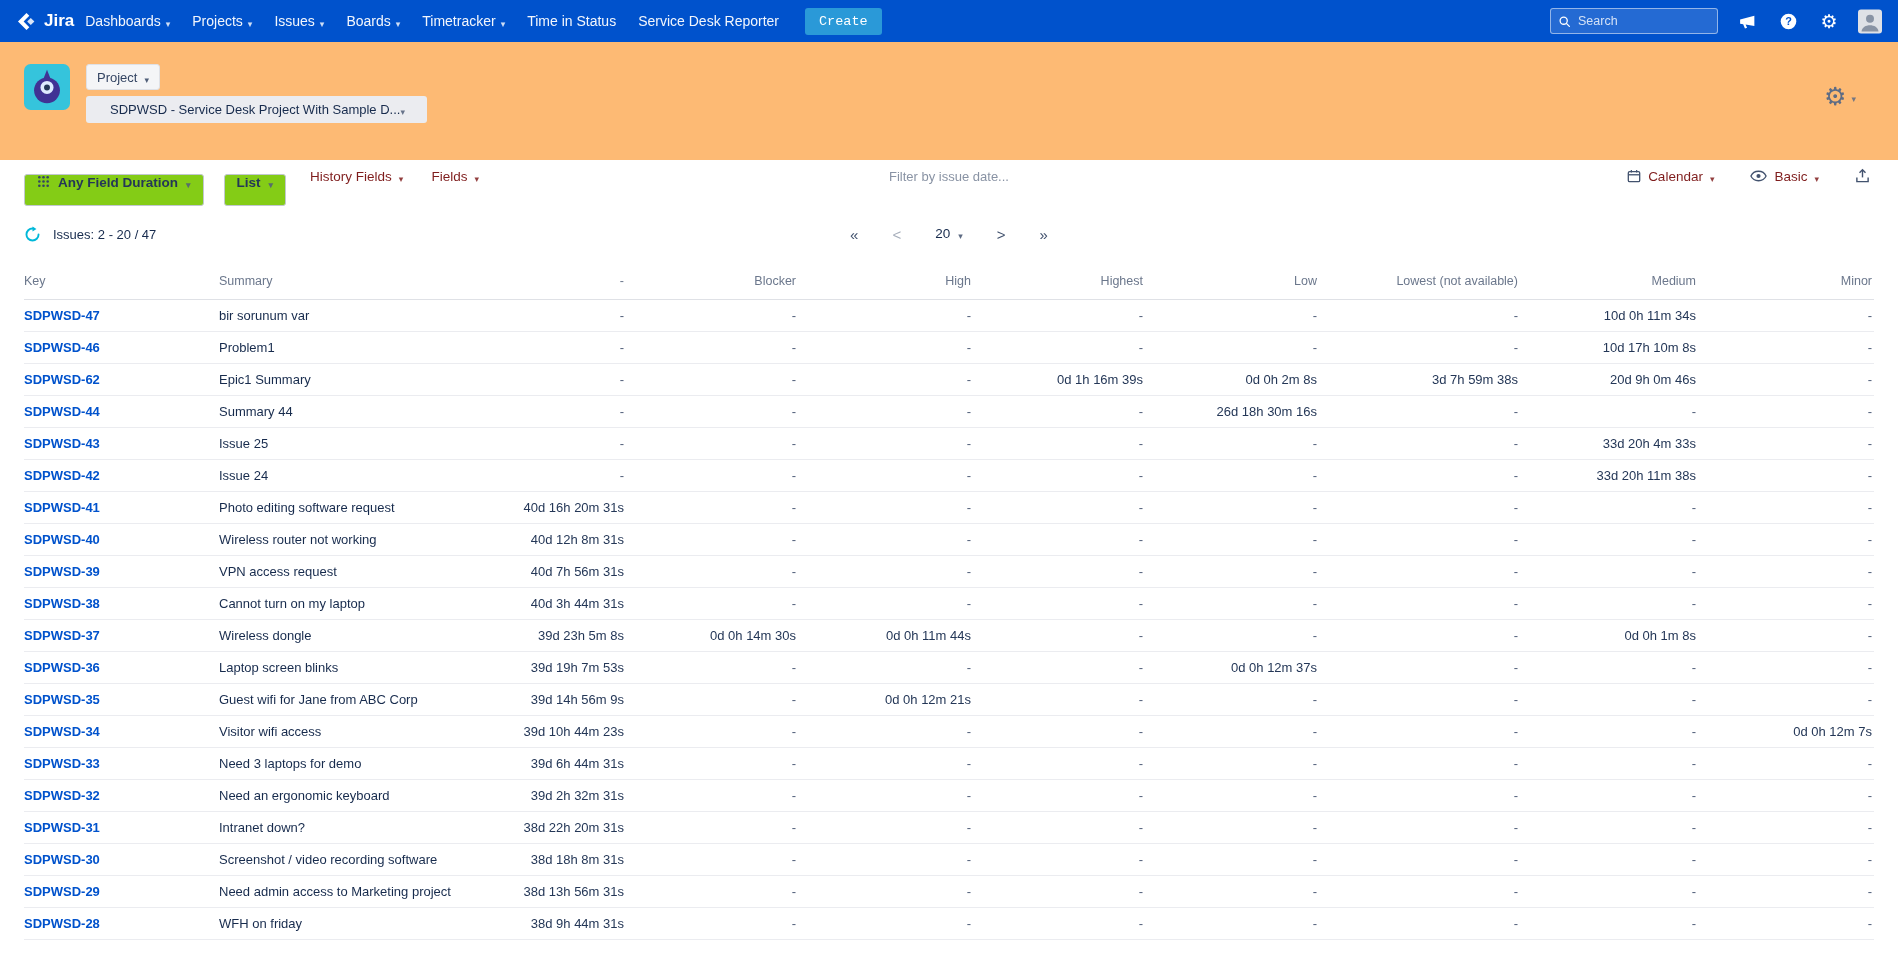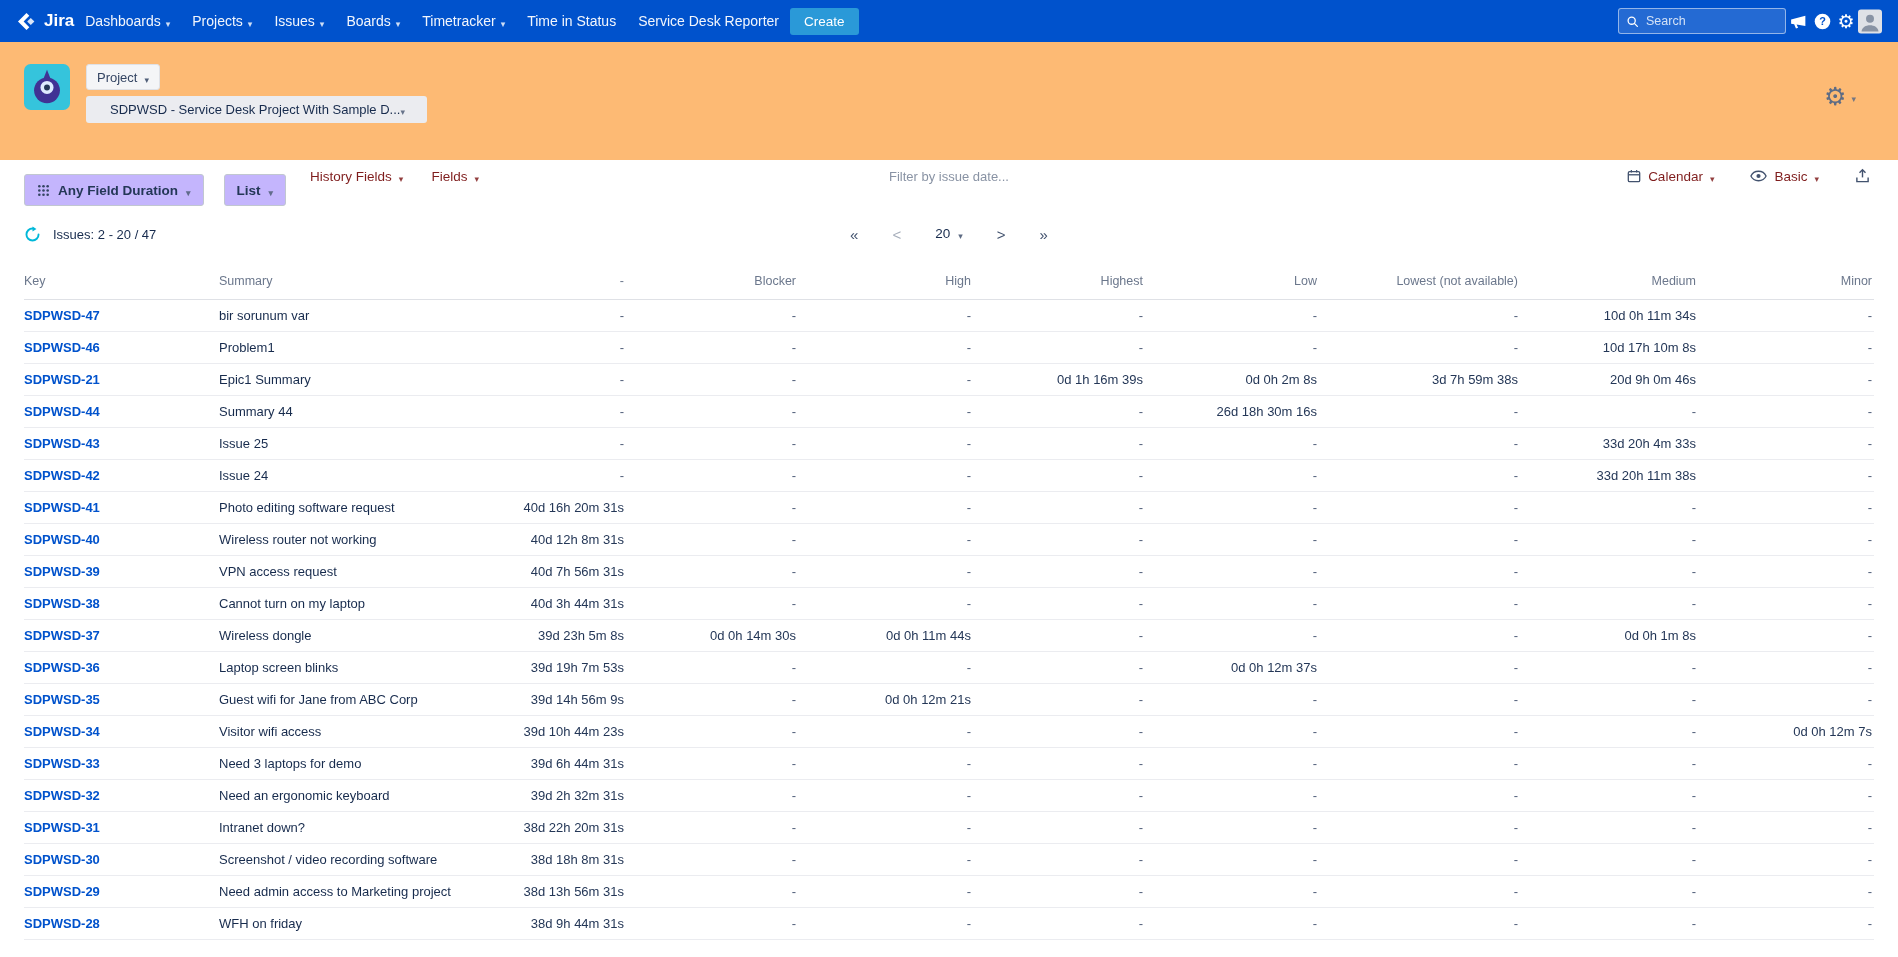--- a/index.html
+++ b/index.html
@@ -12,22 +12,22 @@
   html,body{background:#fff;}
   body{font-family:"Liberation Sans",sans-serif;width:1898px;height:957px;overflow:hidden;color:#172B4D;}
   .page{width:1898px;height:957px;position:relative;background:#fff;}
 
   
   .topnav{height:42px;background:var(--navbar);display:flex;align-items:center;padding:0 16px;color:#fff;}
   .brand{display:flex;align-items:center;gap:7px;font-size:17px;font-weight:700;color:#fff;background:none;border:none;cursor:pointer;}
   .topnav-menu{display:flex;align-items:center;height:100%;}
   .nav-item{background:none;border:none;color:rgba(255,255,255,.95);font-size:14px;padding:4px 11px;height:56px;display:inline-flex;align-items:center;gap:5px;cursor:pointer;font-family:inherit;}
   .chev::after{content:"▾";font-size:9px;opacity:.85;display:inline-block;transform:translateY(.5px);}
-  .create-btn{margin-left:0;background:var(--create);color:#fff;border:none;border-radius:3px;height:27px;padding:0 14px;font-size:13.5px;font-family:Liberation Sans, sans-serif;cursor:pointer;}
-  .nav-right{margin-left:auto;display:flex;align-items:center;}
+  .create-btn{margin-left:15px;background:var(--create);color:#fff;border:none;border-radius:3px;height:27px;padding:0 14px;font-size:13.5px;font-family:Liberation Mono, monospace;cursor:pointer;}
+  .nav-right{margin-left:auto;display:flex;align-items:center;gap:17px;}
   .search-wrap{position:relative;}
   .search-wrap svg{position:absolute;left:8px;top:7px;}
   .search-input{width:168px;height:26px;background:rgba(255,255,255,.14);border:1px solid rgba(255,255,255,.5);border-radius:3px;color:#fff;padding:0 8px 0 27px;font-size:12.5px;font-family:inherit;}
   .search-input::placeholder{color:rgba(255,255,255,.8);}
   .icon-btn{background:none;border:none;color:#fff;display:inline-flex;align-items:center;justify-content:center;cursor:pointer;width:24px;height:24px;}
   .gear-glyph{font-size:19px;line-height:1;color:#fff;}
 
   
   .project-header{display:flex;align-items:flex-start;padding:22px 24px 0;height:118px;position:relative;background:#fdba74;}
   .project-avatar{flex:0 0 auto;}
@@ -36,21 +36,21 @@
   .project-select-btn{height:27px;width:341px;background:#EBECF0;border:none;border-radius:3px;padding:0 24px;font-size:13px;color:#172B4D;display:flex;justify-content:space-between;align-items:center;font-family:inherit;cursor:pointer;white-space:nowrap;}
   .project-select-btn .chev{color:#505F79;}
   .header-gear{position:absolute;right:42px;top:42px;display:flex;align-items:center;gap:5px;color:#5E6C84;background:none;border:none;cursor:pointer;}
   .header-gear .gear-big{font-size:25px;line-height:1;color:#5E6C84;}
   .header-gear .chev{color:#5E6C84;}
 
   
   .toolbar{display:flex;align-items:center;padding:0 24px;position:relative;height:32px;}
   .tb-left{display:flex;align-items:center;gap:20px;}
   .tb-right{margin-left:auto;display:flex;align-items:center;gap:28px;}
-  .btn{height:32px;border:1px solid #C1C7D0;background:#c4b5fd;border-radius:3px;padding:0 12px;font-size:13.5px;font-weight:700;color:#243757;display:inline-flex;align-items:center;gap:8px;font-family:inherit;cursor:pointer;margin-top:28px;}
+  .btn{height:32px;border:1px solid #C1C7D0;background:#84cc16;border-radius:3px;padding:0 12px;font-size:13.5px;font-weight:700;color:#243757;display:inline-flex;align-items:flex-start;gap:8px;font-family:inherit;cursor:pointer;margin-top:28px;}
   .btn .chev{color:#505F79;}
   .text-btn{border:none;background:none;font-weight:400;color:#7f1d1d;font-size:13.5px;display:inline-flex;align-items:center;gap:7px;padding:0 4px;font-family:Liberation Sans, sans-serif;cursor:pointer;}
   .filter-input{position:absolute;left:50%;transform:translateX(-50%);width:420px;border:none;background:transparent;text-align:center;font-size:13px;color:#172B4D;font-family:inherit;}
   .filter-input::placeholder{color:#8993A4;}
 
   
   .issues-row{margin-top:30px;padding:0 24px;display:flex;align-items:center;height:24px;position:relative;}
   .refresh-btn{background:none;border:none;color:var(--refresh);display:inline-flex;cursor:pointer;padding:0;}
   .issues-label{margin-left:12px;font-size:13px;color:#172B4D;}
   .pager{position:absolute;left:50%;transform:translateX(-50%);display:flex;align-items:center;gap:34px;}
@@ -320,21 +320,21 @@
           <td class="num dash">-</td>
           <td class="num dash">-</td>
           <td class="num dash">-</td>
           <td class="num dash">-</td>
           <td class="num dash">-</td>
           <td class="num dash">-</td>
           <td class="num">10d 17h 10m 8s</td>
           <td class="num dash">-</td>
         </tr>
         <tr>
-          <td><a href="#" class="key-link">SDPWSD-21</a></td>
+          <td><a href="#" class="key-link">SDPWSD-62</a></td>
           <td class="summary">Epic1 Summary</td>
           <td class="num dash">-</td>
           <td class="num dash">-</td>
           <td class="num dash">-</td>
           <td class="num">0d 1h 16m 39s</td>
           <td class="num">0d 0h 2m 8s</td>
           <td class="num">3d 7h 59m 38s</td>
           <td class="num">20d 9h 0m 46s</td>
           <td class="num dash">-</td>
         </tr>

